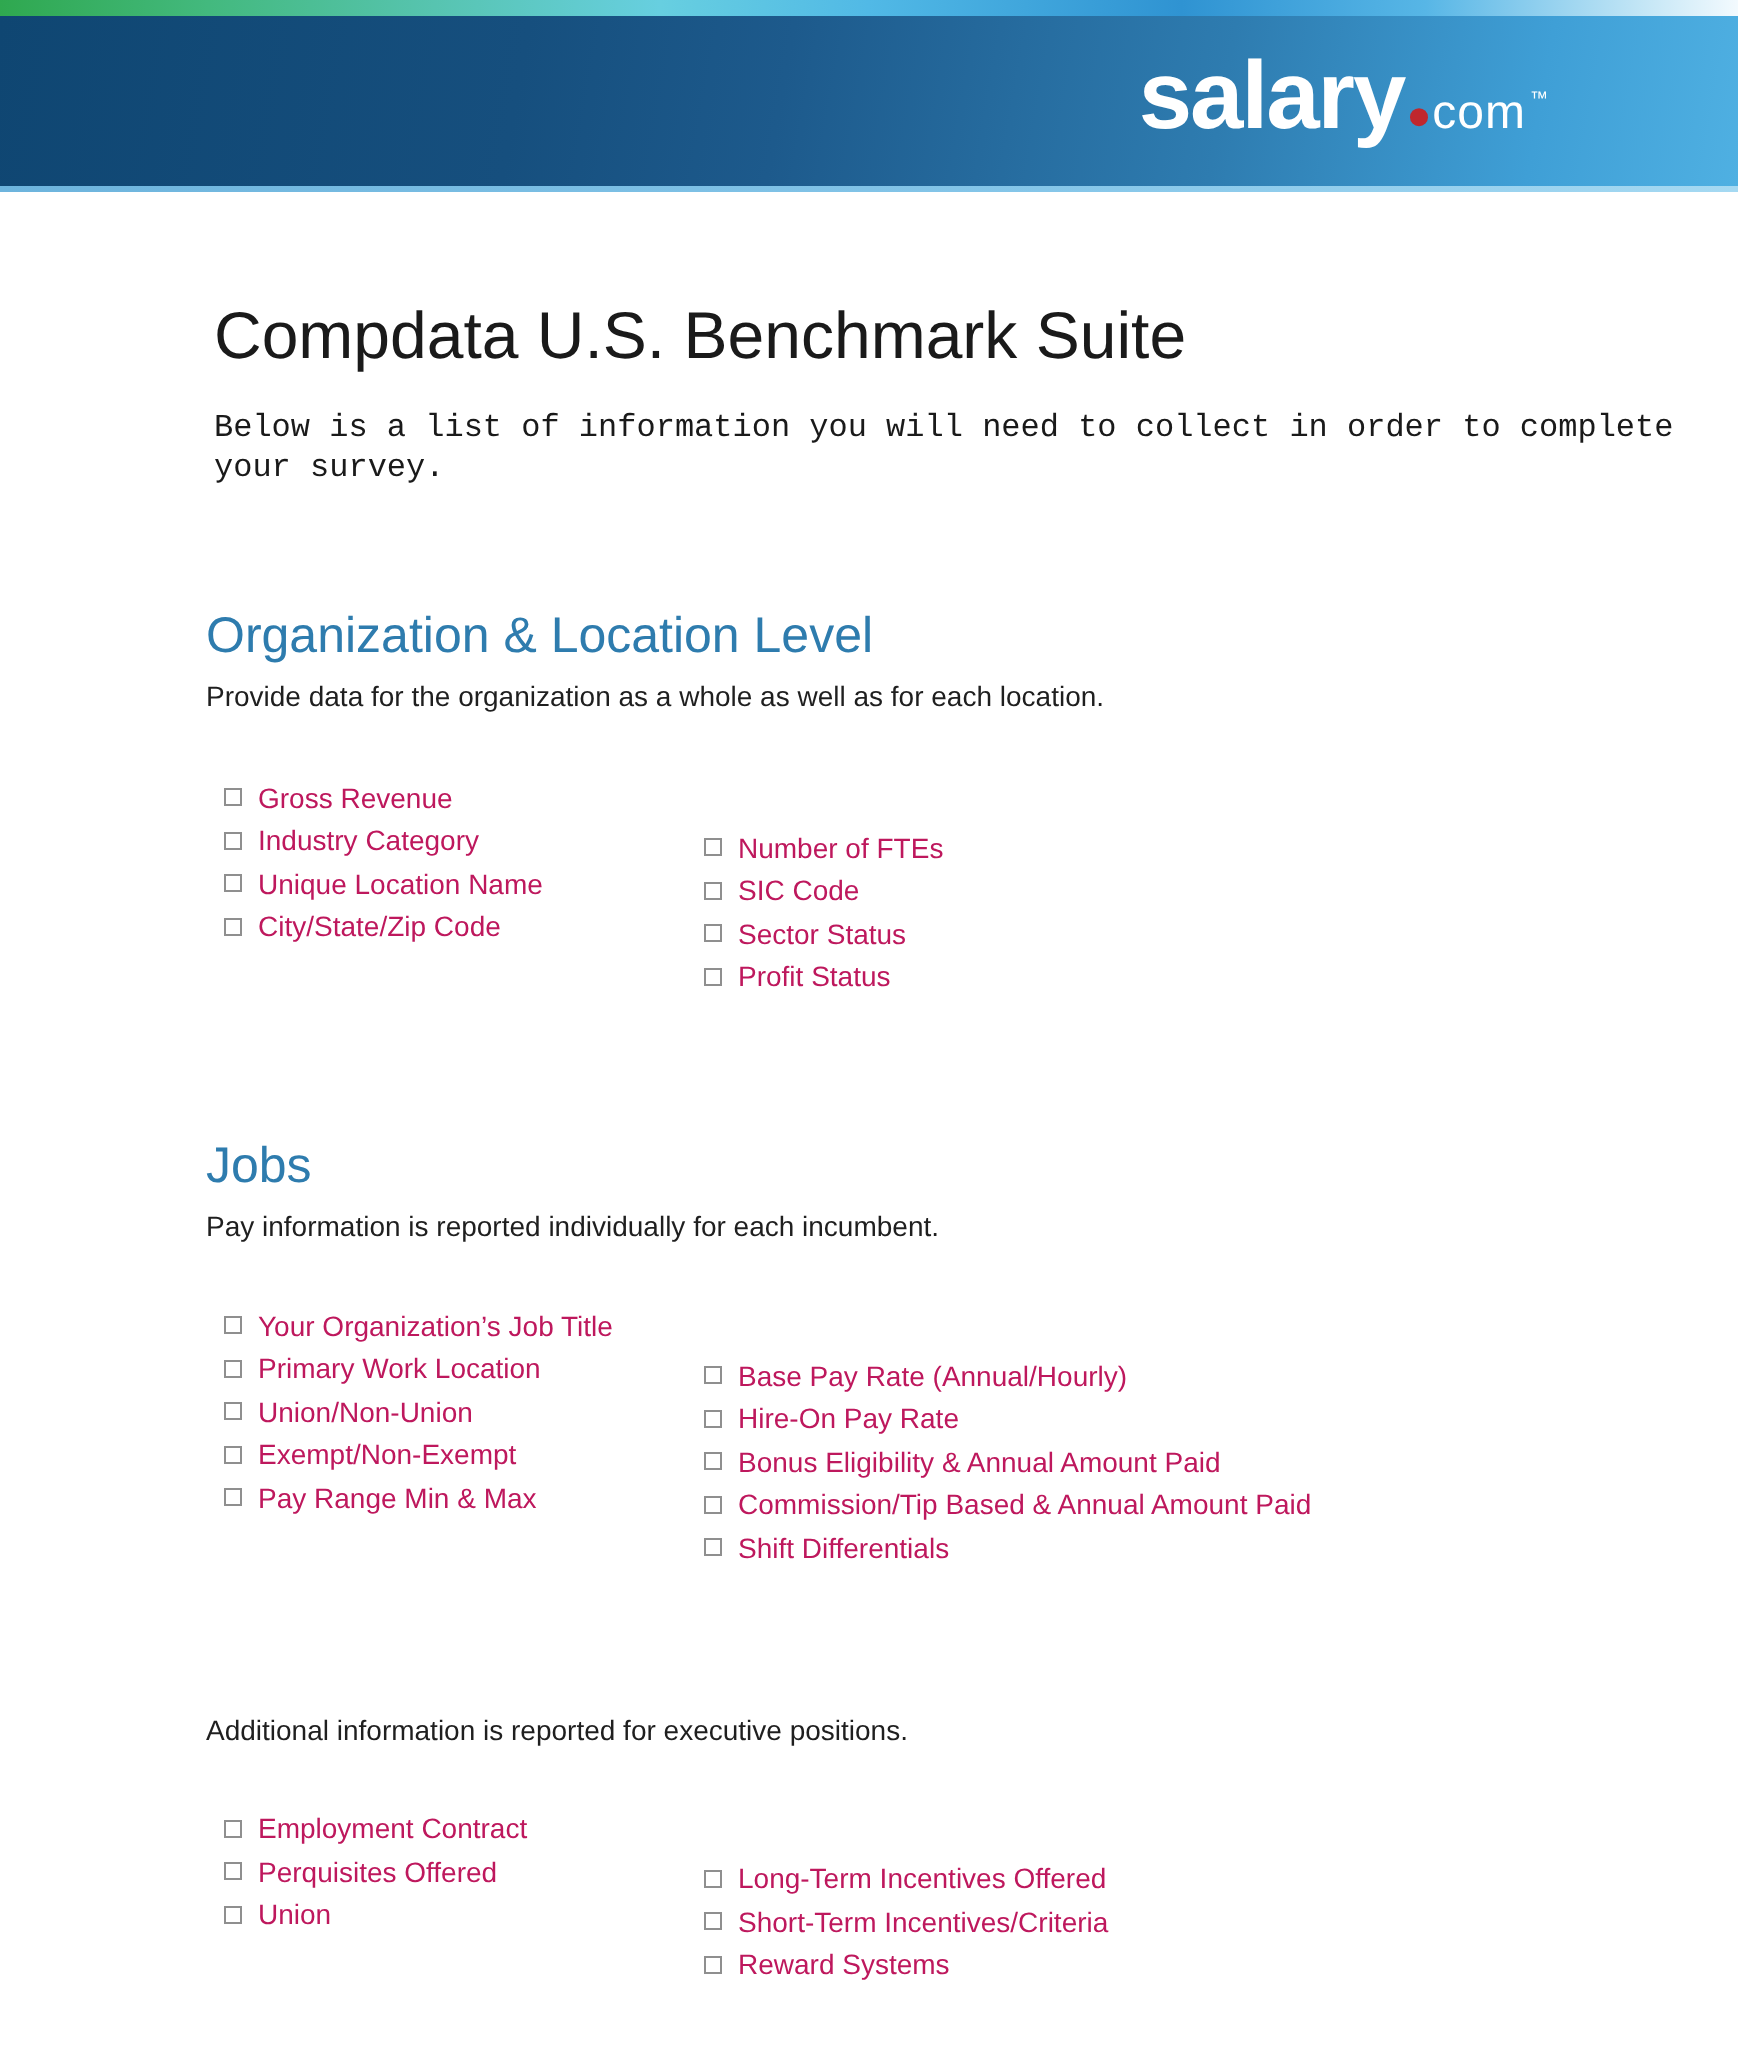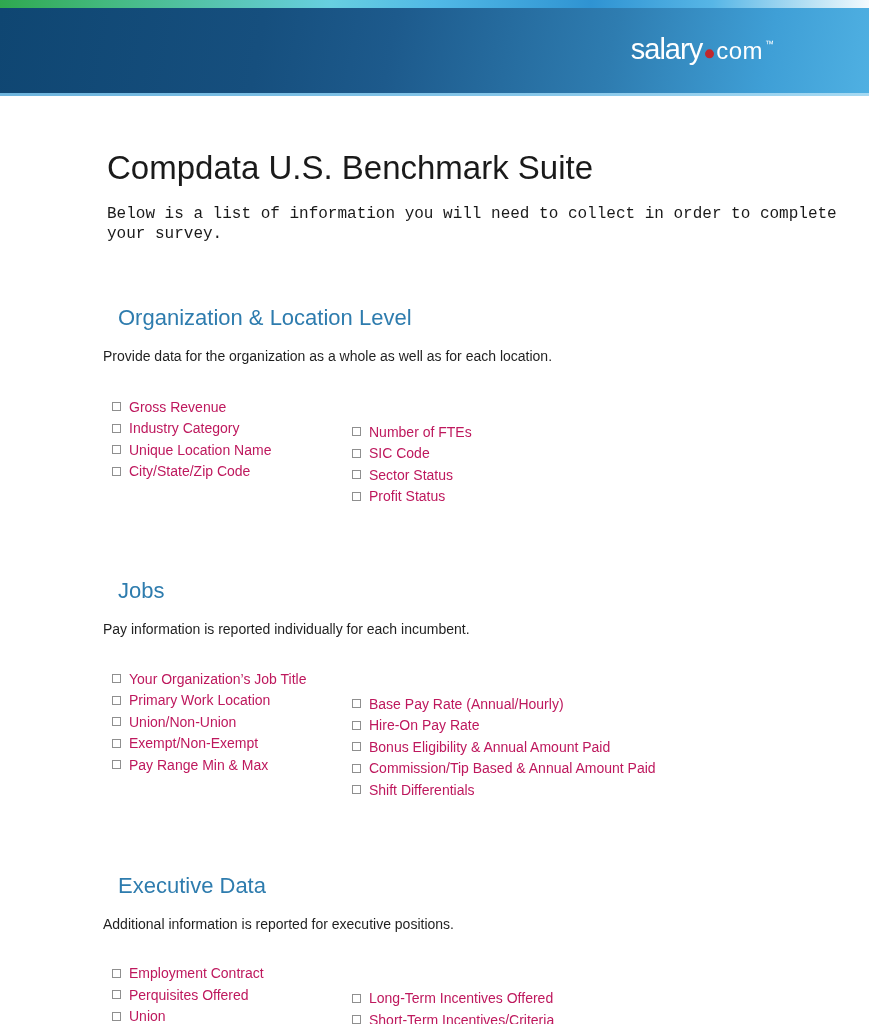--- a/index.html
+++ b/index.html
@@ -44,22 +44,22 @@
     position: absolute;
     top: 50%;
     right: 95px;
     transform: translateY(-54%);
     display: flex;
     align-items: baseline;
     color: #ffffff;
     white-space: nowrap;
   }
   .logo-salary {
-    font-size: 29px;
-    font-weight: normal;
+    font-size: 48px;
+    font-weight: bold;
     letter-spacing: -1px;
     line-height: 1;
   }
   .logo-dot {
     display: inline-block;
     width: 9px;
     height: 9px;
     border-radius: 50%;
     background: #c0272d;
     margin: 0 2px 0 3px;
@@ -99,22 +99,22 @@
     color: #1a1a1a;
     font-family: Liberation Mono, monospace;
   }
 
   section { margin: 0; }
   section.s0 { margin-top: 60px; }
   section.s1 { margin-top: 70px; }
   section.s2 { margin-top: 71px; }
 
   h2.section-heading {
-    margin: 15px;
-    font-size: 22px;
+    margin: 0;
+    font-size: 25px;
     font-weight: normal;
     line-height: 28px;
     color: #2e7cae;
   }
   p.section-desc {
     margin: 7px 0 0 0;
     font-size: 14px;
     line-height: 18px;
     color: #1f1f1f;
   }
@@ -259,21 +259,20 @@
             </li>
             <li>
               <span class="cb"></span>
               <span>Shift Differentials</span>
             </li>
           </ul>
       </div>
     </section>
 
     <section class="s2">
-      <h2 class="section-heading">Executive Data</h2>
       <p class="section-desc">Additional information is reported for executive positions.</p>
       <div class="checklist">
         <ul>
             <li>
               <span class="cb"></span>
               <span>Employment Contract</span>
             </li>
             <li>
               <span class="cb"></span>
               <span>Perquisites Offered</span>

